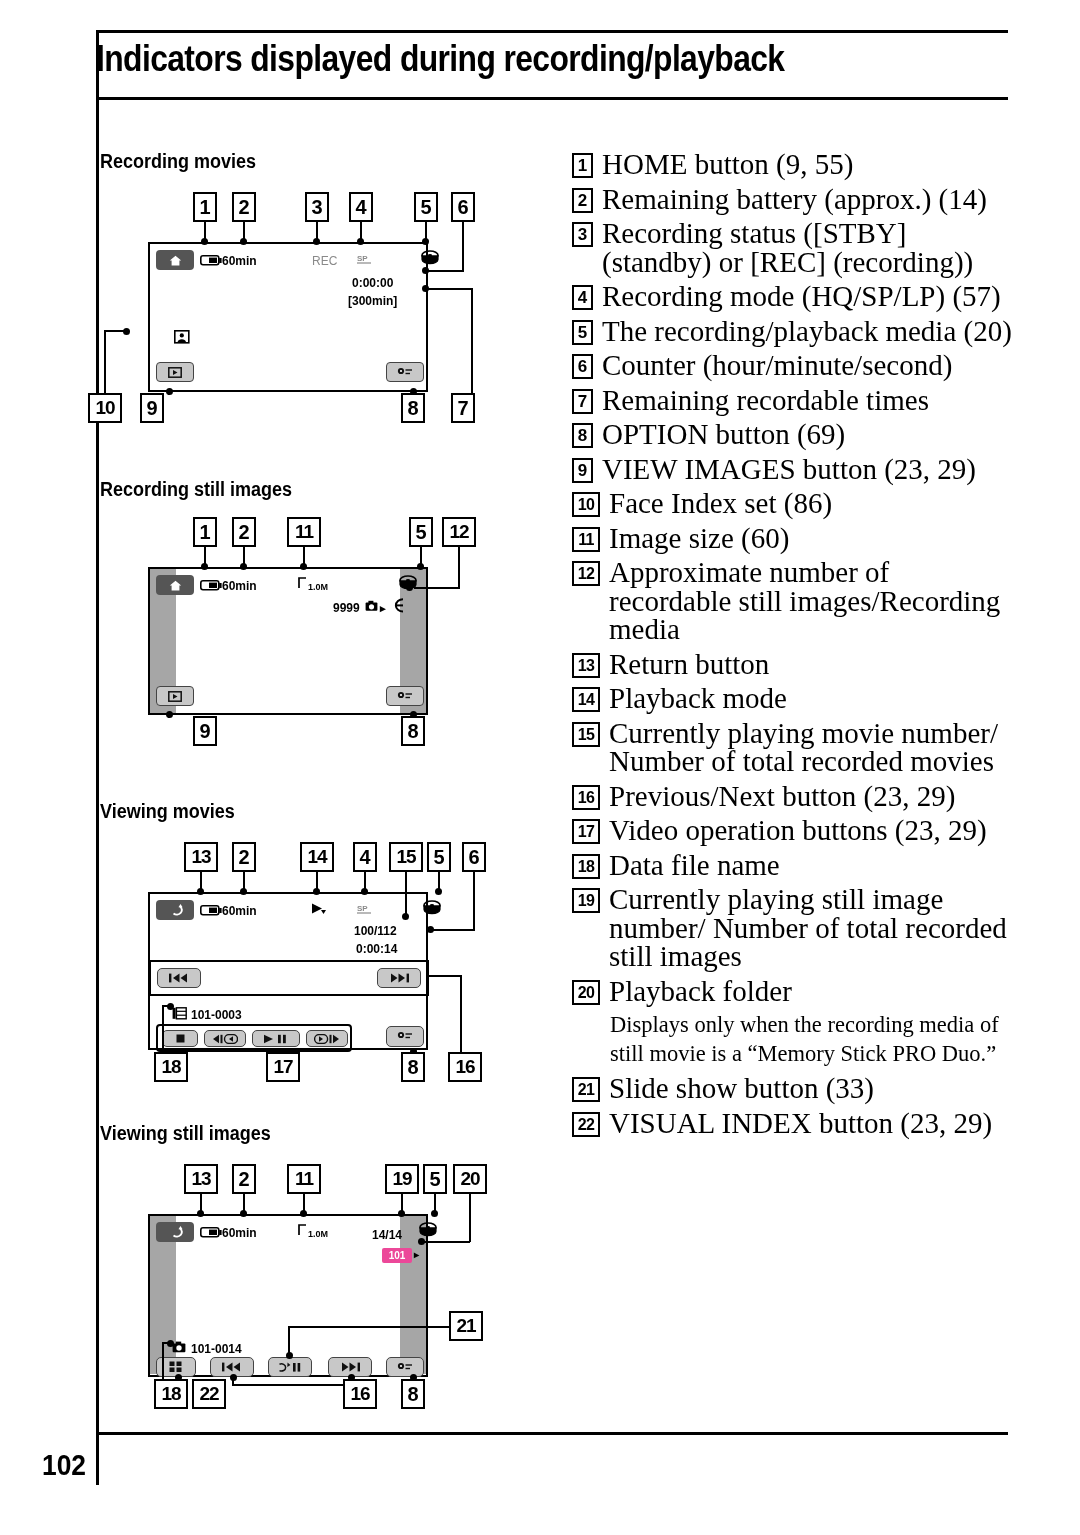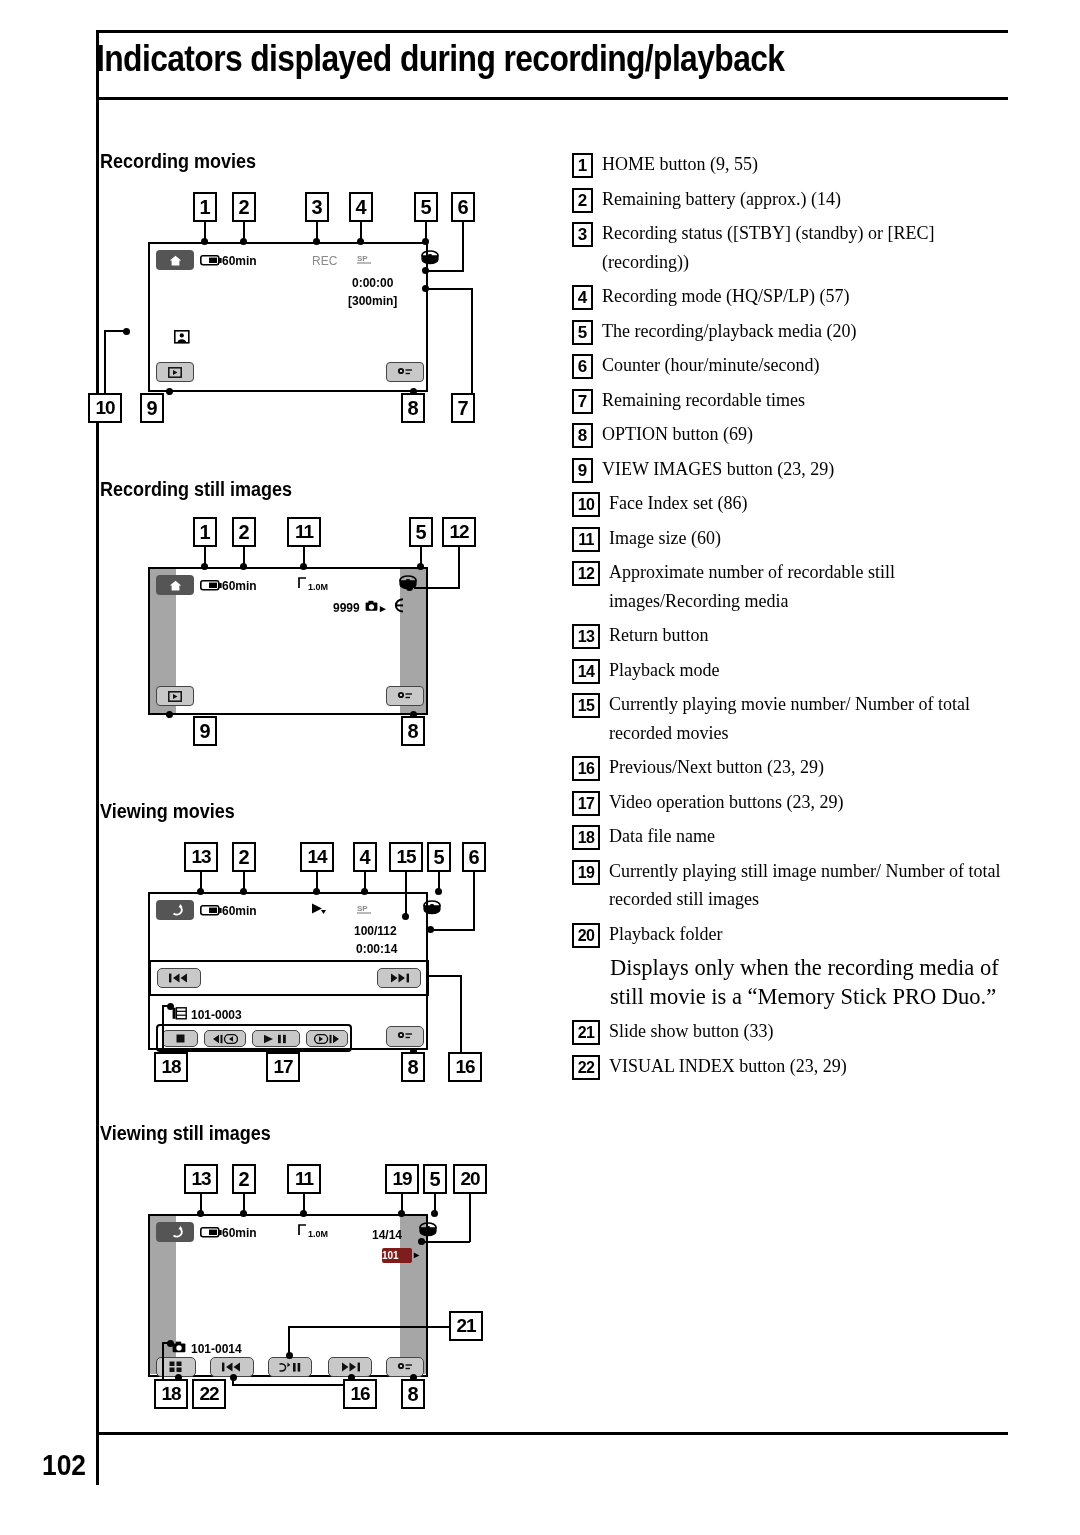--- a/index.html
+++ b/index.html
@@ -101,22 +101,22 @@
     color: #fff;
   }
   .btn-light {
     position: absolute;
     background: #c8c8c8; border: 1.5px solid #444; border-radius: 5px;
     display: flex; align-items: center; justify-content: center;
     color: #111;
   }
   .btn-dark-sm {
     position: absolute;
-    background: #7f1d1d; border-radius: 4px;
-    display: flex; align-items: center; 
+    background: #ec4899; border-radius: 4px;
+    display: flex; align-items: center; justify-content: center;
     color: #fff;
   }
   .scr-txt {
     position: absolute;
     font-family: "Liberation Sans", sans-serif;
     font-weight: bold; font-size: 12px;
     white-space: nowrap;
     color: #000;
   }
   .scr-txt.grey { color: #8a8a8a; font-weight: normal; }
@@ -147,21 +147,21 @@
     height: 25px;
     min-width: 21px;
     text-align: center;
     margin-right: 9px;
     margin-top: 3px;
     padding: 0 1px;
   }
   .legend-num.two { min-width: 28px; font-size: 16px; letter-spacing: -0.6px; }
   .legend-text {
     font-family: "Liberation Serif", serif;
-    font-size: 18px;
+    font-size: 29px;
     line-height: 28.5px;
     color: #000;
   }
   .legend-sub {
     font-family: "Liberation Serif", serif;
     font-size: 22.5px;
     line-height: 28.5px;
     margin-left: 38px;
   }
 </style>

